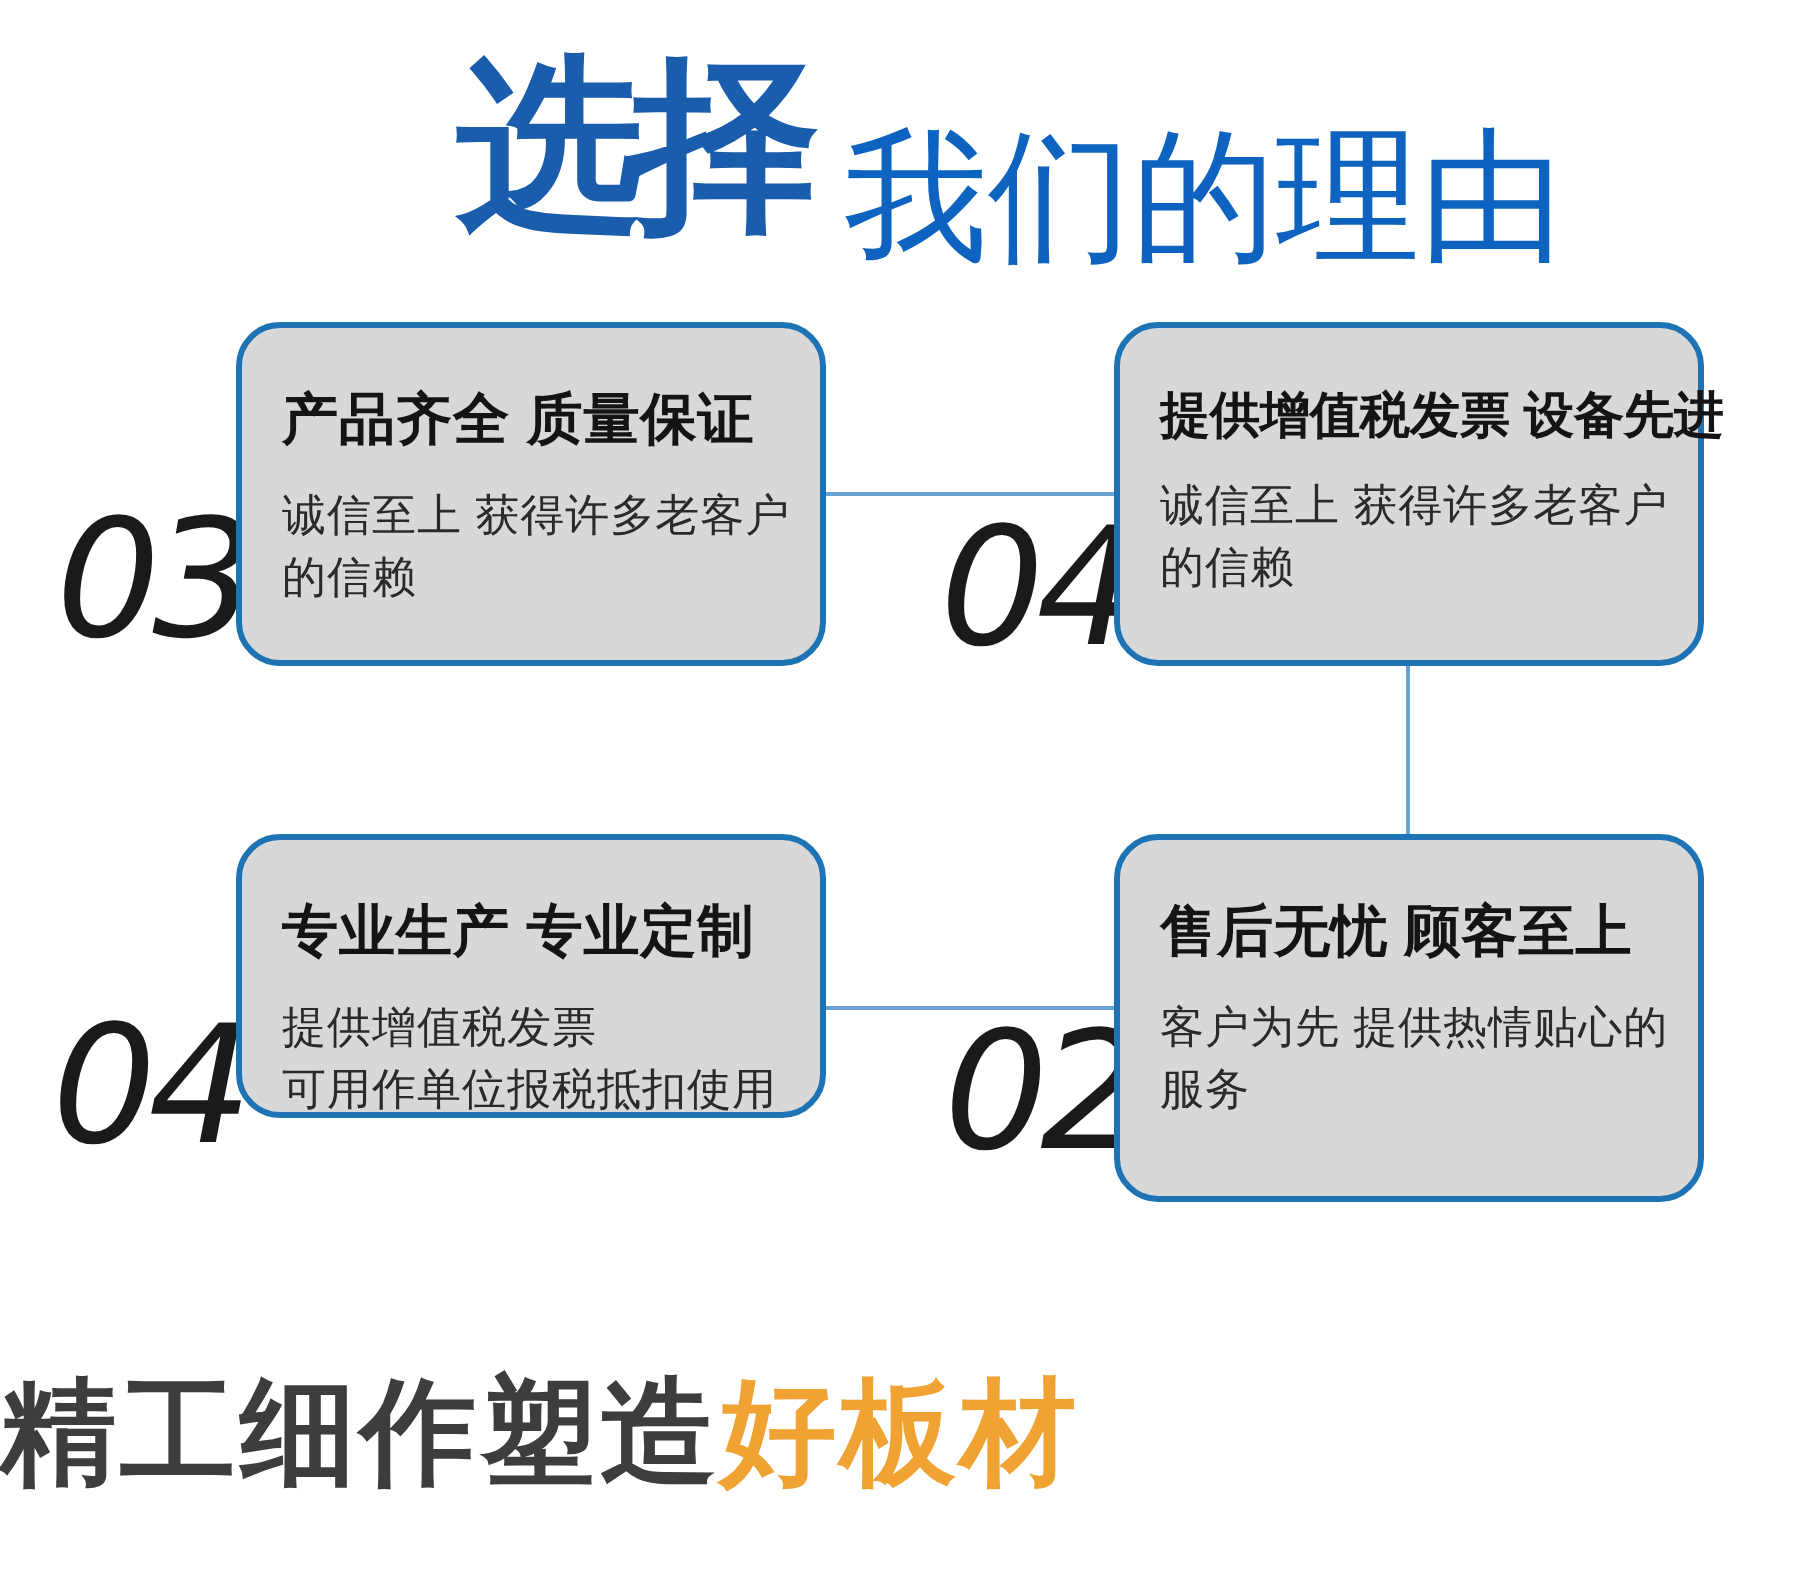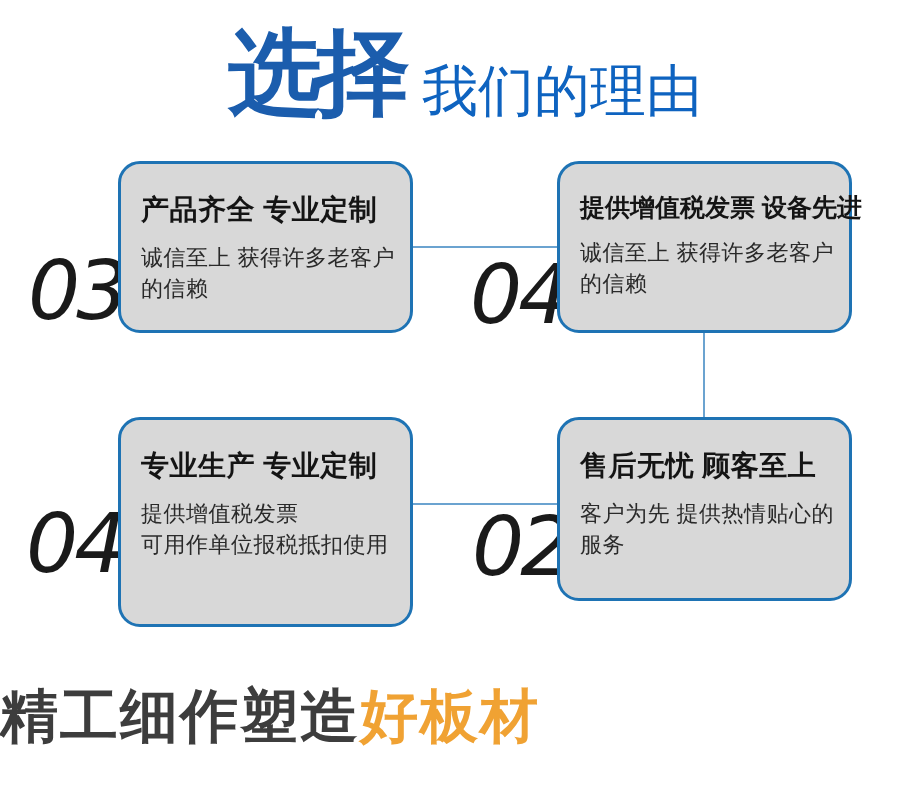--- a/index.html
+++ b/index.html
@@ -25,21 +25,21 @@
   
   .title-main{
     position:absolute;left:228px;top:24px;
     font-size:94px;line-height:1.05;
     font-weight:900;letter-spacing:-6px;
     color:var(--title-blue);
     white-space:nowrap;
   }
   .title-sub{
     position:absolute;left:422px;top:62px;
-    font-size:56px;line-height:1.05;
+    font-size:72px;line-height:1.05;
     font-weight:500;letter-spacing:0px;
     color:var(--subtitle-blue);
     white-space:nowrap;
   }
   
   .connector{position:absolute;background:var(--connector);}
   .conn-h1{left:411px;top:246px;width:147px;height:2px;}
   .conn-v1{left:703px;top:332px;width:2px;height:86px;}
   .conn-h2{left:411px;top:503px;width:147px;height:2px;}
   
@@ -47,21 +47,21 @@
     position:absolute;
     box-sizing:border-box;
     background:var(--card-fill);
     border:3px solid var(--card-border);
     border-radius:22px;
     padding:27px 10px 0 20px;
   }
   .card1{left:118px;top:161px;width:295px;height:172px;}
   .card2{left:557px;top:161px;width:295px;height:172px;}
   .card3{left:557px;top:417px;width:295px;height:184px;}
-  .card4{left:118px;top:417px;width:295px;height:210px;}
+  .card4{left:118px;top:417px;width:295px;height:142px;}
   .card-title{
     font-size:28px;font-weight:700;color:var(--card-title);
     white-space:nowrap;letter-spacing:0.5px;
     margin:0 0 13px 0;
   }
   .card2 .card-title{font-size:25px;letter-spacing:0;}
   .card-body{
     font-size:22px;color:var(--card-body);line-height:1.42;
     letter-spacing:0.5px;
   }
@@ -98,21 +98,21 @@
   <div class="connector conn-h1"></div>
   <div class="connector conn-v1"></div>
   <div class="connector conn-h2"></div>
 
   <div class="num num1">03</div>
   <div class="num num2">04</div>
   <div class="num num3">02</div>
   <div class="num num4">04</div>
 
   <div class="card card1">
-    <div class="card-title">产品齐全 专业定制</div>
+    <div class="card-title">产品齐全 质量保证</div>
     <div class="card-body">
       <div>诚信至上 获得许多老客户</div>
       <div>的信赖</div>
     </div>
   </div>
 
   <div class="card card2">
     <div class="card-title">提供增值税发票 设备先进</div>
     <div class="card-body">
       <div>诚信至上 获得许多老客户</div>

